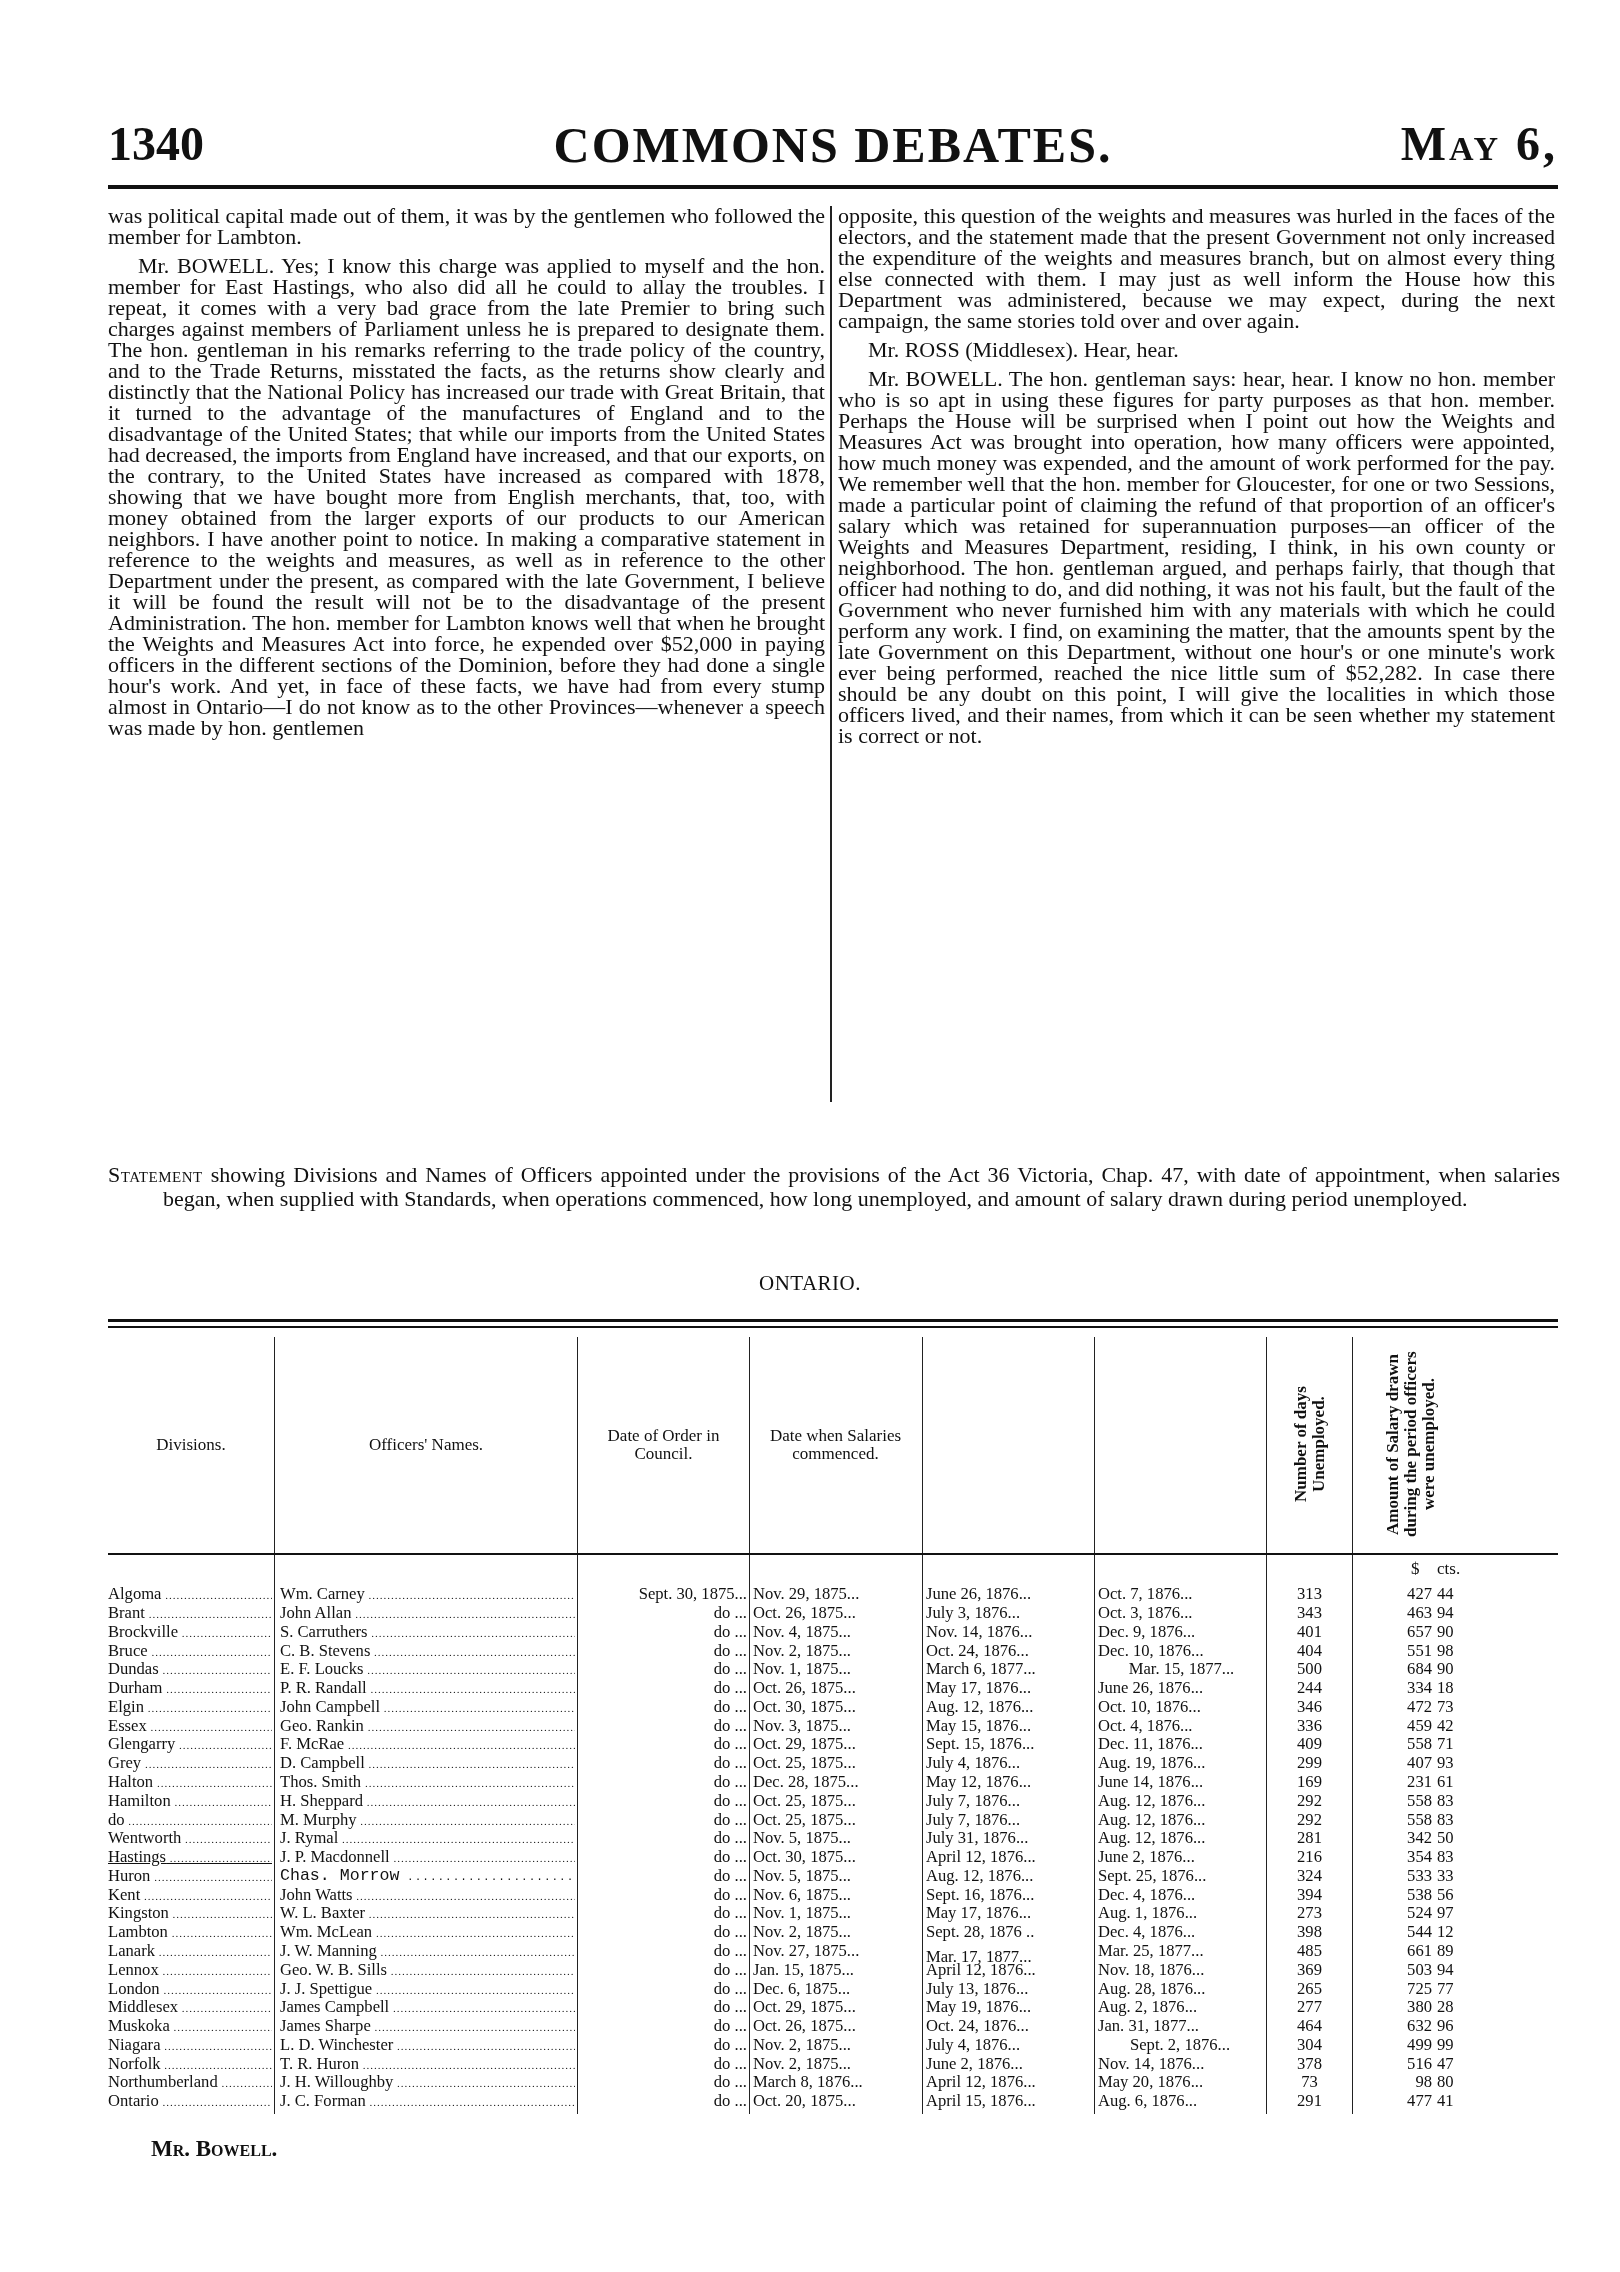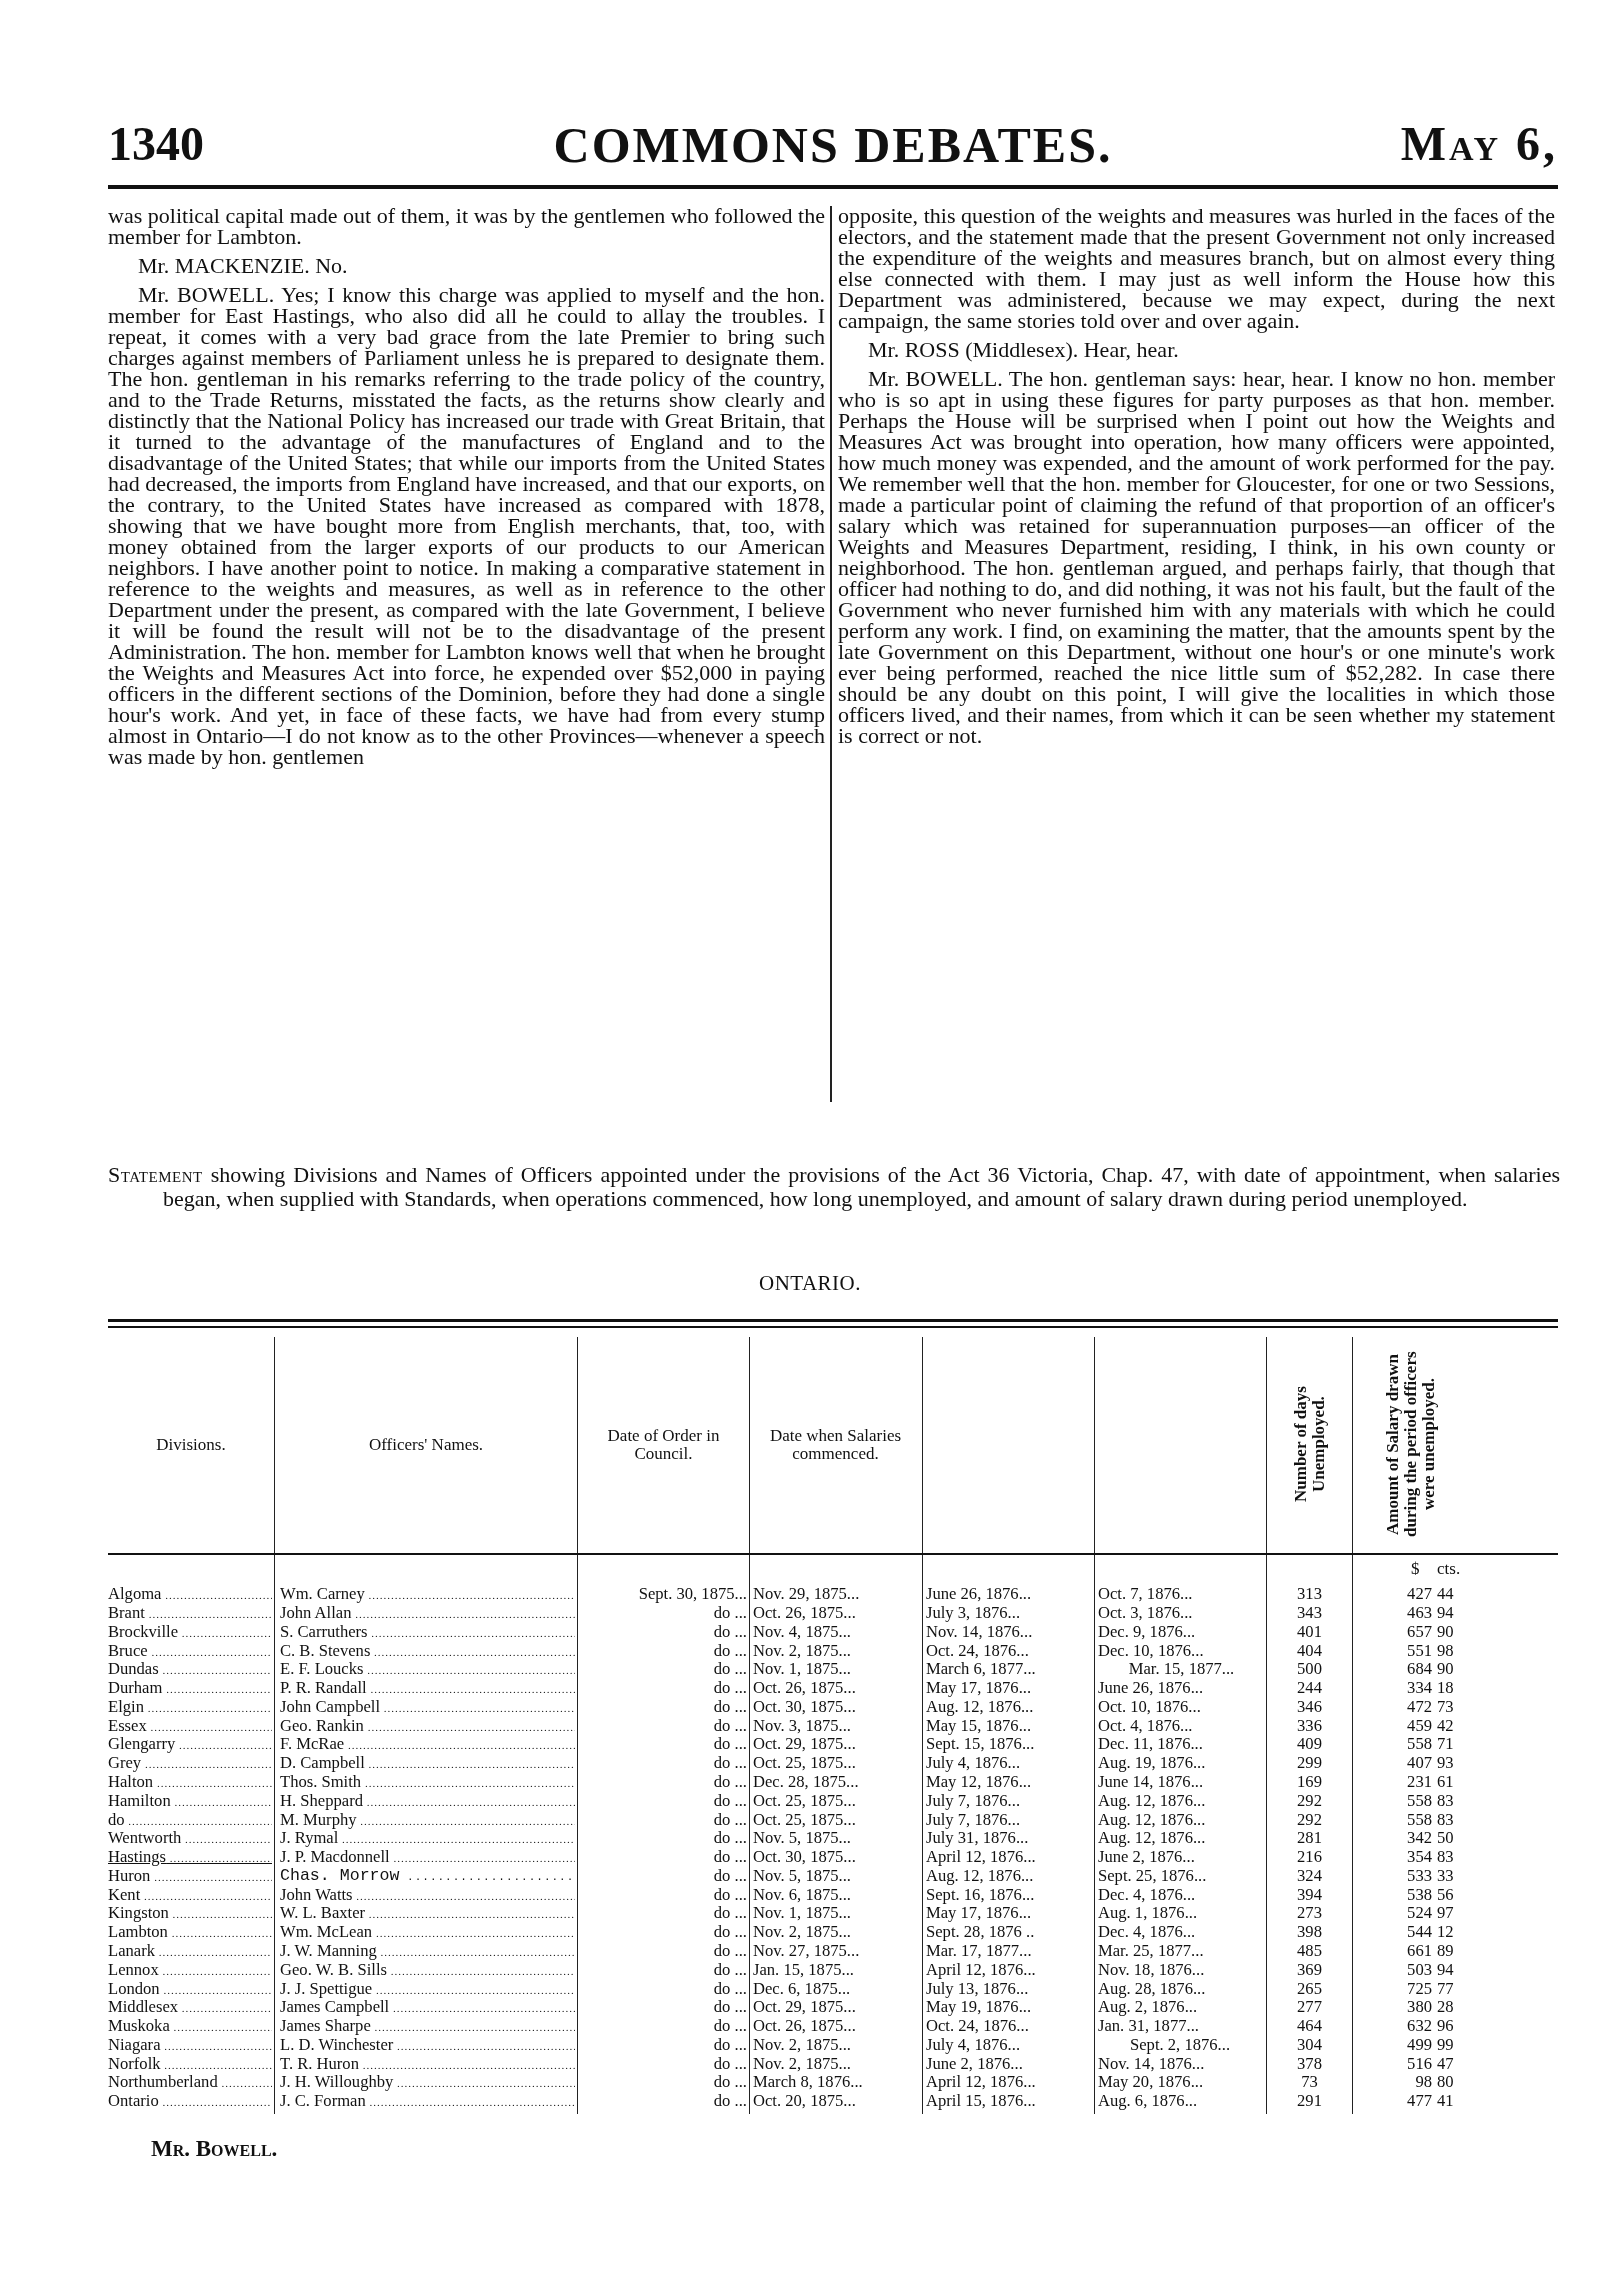--- a/index.html
+++ b/index.html
@@ -40,21 +40,20 @@
 
 <div class="header">
   <span class="pg">1340</span>
   <span class="title">COMMONS DEBATES.</span>
   <span class="date">May 6,</span>
 </div>
 <div class="rule-top"></div>
 
 <div class="col left" id="leftCol">
     <p class="">was political capital made out of them, it was by the gentlemen who followed the member for Lambton.</p>
-    <p class="ind">Mr. MACKENZIE. No.</p>
     <p class="ind">Mr. BOWELL. Yes; I know this charge was applied to myself and the hon. member for East Hastings, who also did all he could to allay the troubles. I repeat, it comes with a very bad grace from the late Premier to bring such charges against members of Parliament unless he is prepared to designate them. The hon. gentleman in his remarks referring to the trade policy of the country, and to the Trade Returns, misstated the facts, as the returns show clearly and distinctly that the National Policy has increased our trade with Great Britain, that it turned to the advantage of the manufactures of England and to the disadvantage of the United States; that while our imports from the United States had decreased, the imports from England have increased, and that our exports, on the contrary, to the United States have increased as compared with 1878, showing that we have bought more from English merchants, that, too, with money obtained from the larger exports of our products to our American neighbors. I have another point to notice. In making a comparative statement in reference to the weights and measures, as well as in reference to the other Department under the present, as compared with the late Government, I believe it will be found the result will not be to the disadvantage of the present Administration. The hon. member for Lambton knows well that when he brought the Weights and Measures Act into force, he expended over $52,000 in paying officers in the different sections of the Dominion, before they had done a single hour's work. And yet, in face of these facts, we have had from every stump almost in Ontario—I do not know as to the other Provinces—whenever a speech was made by hon. gentlemen</p>
   </div>
 <div class="col-divider"></div>
 <div class="col right" id="rightCol">
     <p class="">opposite, this question of the weights and measures was hurled in the faces of the electors, and the statement made that the present Government not only increased the expenditure of the weights and measures branch, but on almost every thing else connected with them. I may just as well inform the House how this Department was administered, because we may expect, during the next campaign, the same stories told over and over again.</p>
     <p class="ind">Mr. ROSS (Middlesex). Hear, hear.</p>
     <p class="ind">Mr. BOWELL. The hon. gentleman says: hear, hear. I know no hon. member who is so apt in using these figures for party purposes as that hon. member. Perhaps the House will be surprised when I point out how the Weights and Measures Act was brought into operation, how many officers were appointed, how much money was expended, and the amount of work performed for the pay. We remember well that the hon. member for Gloucester, for one or two Sessions, made a particular point of claiming the refund of that proportion of an officer's salary which was retained for superannuation purposes—an officer of the Weights and Measures Department, residing, I think, in his own county or neighborhood. The hon. gentleman argued, and perhaps fairly, that though that officer had nothing to do, and did nothing, it was not his fault, but the fault of the Government who never furnished him with any materials with which he could perform any work. I find, on examining the matter, that the amounts spent by the late Government on this Department, without one hour's or one minute's work ever being performed, reached the nice little sum of $52,282. In case there should be any doubt on this point, I will give the localities in which those officers lived, and their names, from which it can be seen whether my statement is correct or not.</p>
   </div>
 
 <div class="statement">
@@ -302,21 +301,21 @@
         <span class="c" style="left: 990px; width: 167px; text-align: left;">Dec. 4, 1876...</span>
         <span class="c" style="left: 1159px; width: 85px; text-align: center;">398</span>
         <span class="c" style="left: 1269px; width: 55px; text-align: right;">544</span>
         <span class="c" style="left: 1329px; width: 30px; text-align: left;">12</span>
       </div>
       <div class="row" style="top: 387px;">
         <span class="c dots" style="left: 0px; width: 164px; text-align: left;">Lanark</span>
         <span class="c dots" style="left: 172px; width: 295px; text-align: left;">J. W. Manning</span>
         <span class="c" style="left: 473px; width: 166px; text-align: right;">do ...</span>
         <span class="c" style="left: 645px; width: 167px; text-align: left;">Nov. 27, 1875...</span>
-        <span class="c" style="left: 818px; width: 167px; text-align: left;">Mar. 17, 1877...</span>
+        <span class="c" style="left: 818px; width: 167px; text-align: left; margin-top: 6px;">Mar. 17, 1877...</span>
         <span class="c" style="left: 990px; width: 167px; text-align: left;">Mar. 25, 1877...</span>
         <span class="c" style="left: 1159px; width: 85px; text-align: center;">485</span>
         <span class="c" style="left: 1269px; width: 55px; text-align: right;">661</span>
         <span class="c" style="left: 1329px; width: 30px; text-align: left;">89</span>
       </div>
       <div class="row" style="top: 406px;">
         <span class="c dots" style="left: 0px; width: 164px; text-align: left;">Lennox</span>
         <span class="c dots" style="left: 172px; width: 295px; text-align: left;">Geo. W. B. Sills</span>
         <span class="c" style="left: 473px; width: 166px; text-align: right;">do ...</span>
         <span class="c" style="left: 645px; width: 167px; text-align: left;">Jan. 15, 1875...</span>

